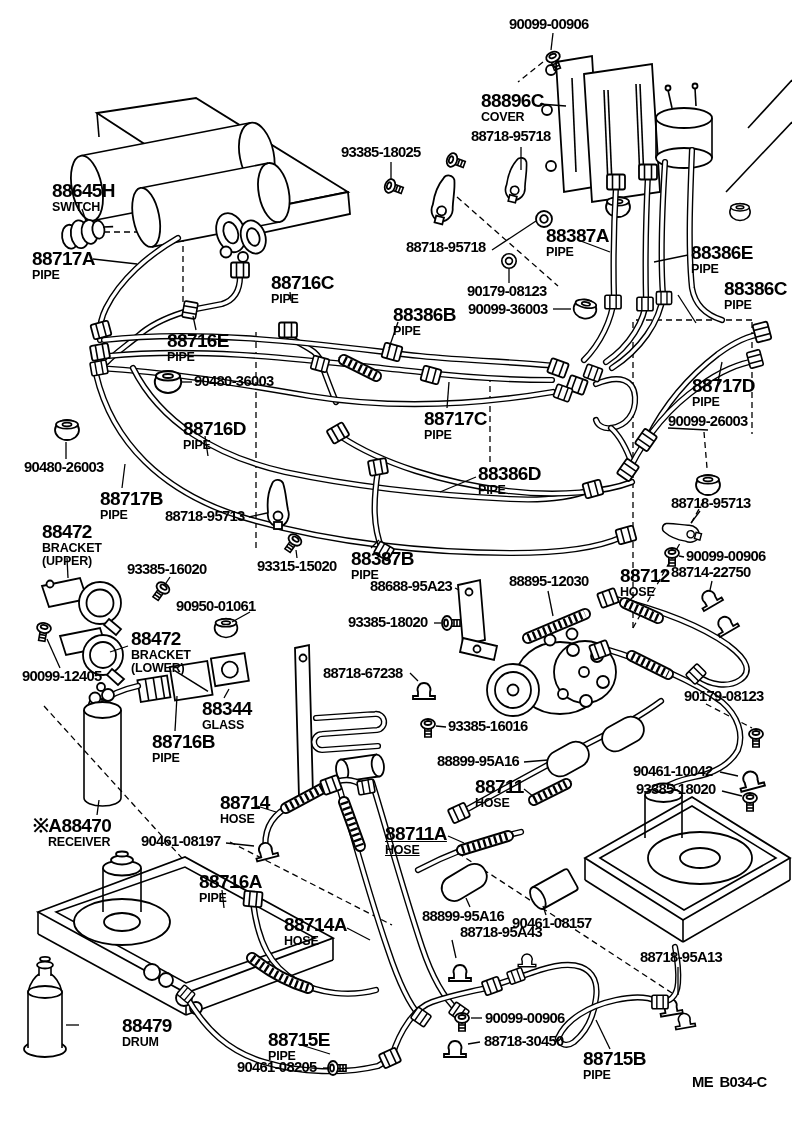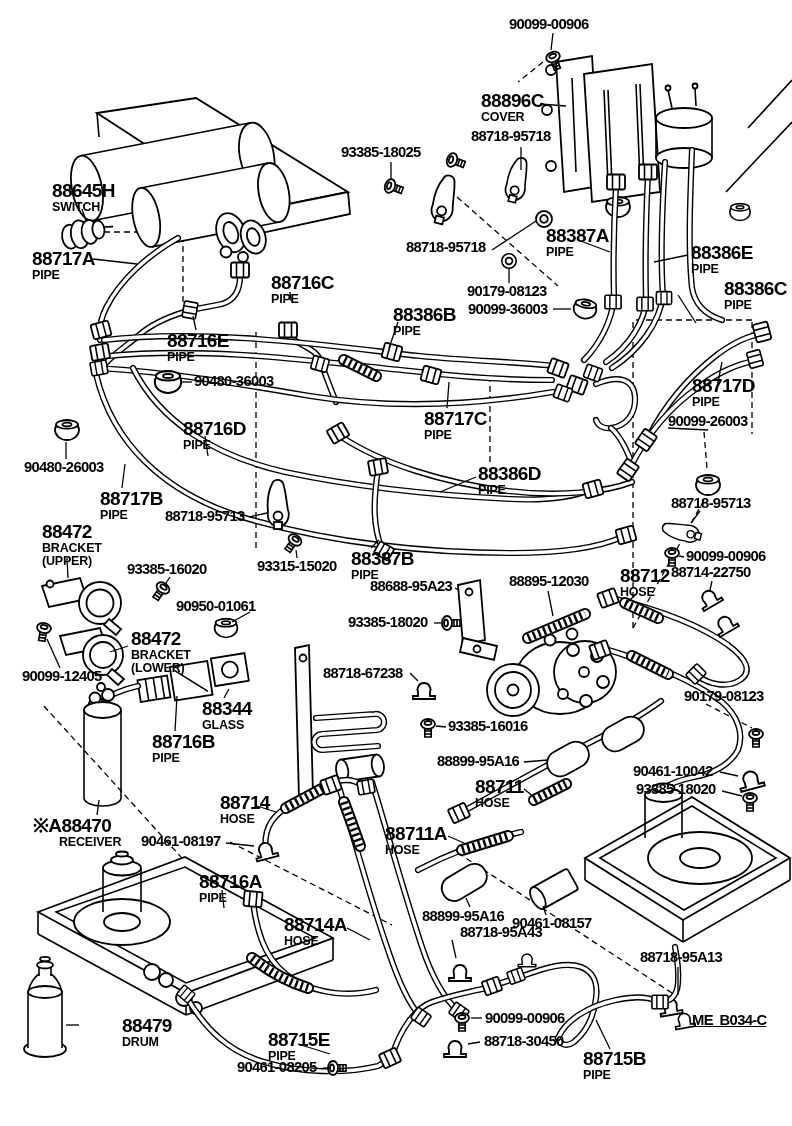--- a/index.html
+++ b/index.html
@@ -572,28 +572,28 @@
       <div class="label major" style="left: 52px; top: 181px;"><span class="pn">88645H</span><span class="cap">SWITCH</span></div>
       <div class="label major" style="left: 32px; top: 249px;"><span class="pn">88717A</span><span class="cap">PIPE</span></div>
       <div class="label major" style="left: 271px; top: 273px;"><span class="pn">88716C</span><span class="cap">PIPE</span></div>
       <div class="label major" style="left: 167px; top: 331px;"><span class="pn">88716E</span><span class="cap">PIPE</span></div>
       <div class="label major" style="left: 183px; top: 419px;"><span class="pn">88716D</span><span class="cap">PIPE</span></div>
       <div class="label major" style="left: 100px; top: 489px;"><span class="pn">88717B</span><span class="cap">PIPE</span></div>
       <div class="label major" style="left: 42px; top: 522px;"><span class="pn">88472</span><span class="cap">BRACKET</span><span class="cap">(UPPER)</span></div>
       <div class="label major" style="left: 131px; top: 629px;"><span class="pn">88472</span><span class="cap">BRACKET</span><span class="cap">(LOWER)</span></div>
       <div class="label major" style="left: 202px; top: 699px;"><span class="pn">88344</span><span class="cap">GLASS</span></div>
       <div class="label major" style="left: 152px; top: 732px;"><span class="pn">88716B</span><span class="cap">PIPE</span></div>
-      <div class="label major" style="left: 33px; top: 816px;"><span class="pn">※A88470</span><span class="cap" style="margin-left: 26px;">RECEIVER</span></div>
+      <div class="label major" style="left: 33px; top: 816px;"><span class="pn">※A88470</span><span class="cap" style="margin-left: 15px;">RECEIVER</span></div>
       <div class="label major" style="left: 220px; top: 793px;"><span class="pn">88714</span><span class="cap">HOSE</span></div>
       <div class="label major" style="left: 199px; top: 872px;"><span class="pn">88716A</span><span class="cap">PIPE</span></div>
       <div class="label major" style="left: 284px; top: 915px;"><span class="pn">88714A</span><span class="cap">HOSE</span></div>
       <div class="label major" style="left: 82px; top: 1016px; margin-left: 40px;"><span class="pn">88479</span><span class="cap">DRUM</span></div>
       <div class="label major" style="left: 268px; top: 1030px;"><span class="pn">88715E</span><span class="cap">PIPE</span></div>
       <div class="label major" style="left: 583px; top: 1049px;"><span class="pn">88715B</span><span class="cap">PIPE</span></div>
-      <div class="label major" style="left: 385px; top: 824px;"><span class="pn">88711A</span><span class="cap">HOSE</span></div>
+      <div class="label major" style="left: 385px; top: 824px; text-decoration: underline;"><span class="pn">88711A</span><span class="cap">HOSE</span></div>
       <div class="label major" style="left: 475px; top: 777px;"><span class="pn">88711</span><span class="cap">HOSE</span></div>
       <div class="label major" style="left: 620px; top: 566px;"><span class="pn">88712</span><span class="cap">HOSE</span></div>
       <div class="label major" style="left: 478px; top: 464px;"><span class="pn">88386D</span><span class="cap">PIPE</span></div>
       <div class="label major" style="left: 424px; top: 409px;"><span class="pn">88717C</span><span class="cap">PIPE</span></div>
       <div class="label major" style="left: 351px; top: 549px;"><span class="pn">88387B</span><span class="cap">PIPE</span></div>
       <div class="label major" style="left: 393px; top: 305px;"><span class="pn">88386B</span><span class="cap">PIPE</span></div>
       <div class="label major" style="left: 546px; top: 226px;"><span class="pn">88387A</span><span class="cap">PIPE</span></div>
       <div class="label major" style="left: 691px; top: 243px;"><span class="pn">88386E</span><span class="cap">PIPE</span></div>
       <div class="label major" style="left: 684px; top: 279px; margin-left: 40px;"><span class="pn">88386C</span><span class="cap">PIPE</span></div>
       <div class="label major" style="left: 692px; top: 376px;"><span class="pn">88717D</span><span class="cap">PIPE</span></div>
@@ -625,15 +625,15 @@
       <div class="label minor" style="left: 633px; top: 764px;"><span class="pn">90461-10042</span></div>
       <div class="label minor" style="left: 636px; top: 782px;"><span class="pn">93385-18020</span></div>
       <div class="label minor" style="left: 141px; top: 834px;"><span class="pn">90461-08197</span></div>
       <div class="label minor" style="left: 422px; top: 909px;"><span class="pn">88899-95A16</span></div>
       <div class="label minor" style="left: 421px; top: 925px; margin-left: 39px;"><span class="pn">88718-95A43</span></div>
       <div class="label minor" style="left: 512px; top: 916px;"><span class="pn">90461-08157</span></div>
       <div class="label minor" style="left: 640px; top: 950px;"><span class="pn">88718-95A13</span></div>
       <div class="label minor" style="left: 485px; top: 1011px;"><span class="pn">90099-00906</span></div>
       <div class="label minor" style="left: 484px; top: 1034px;"><span class="pn">88718-30450</span></div>
       <div class="label minor" style="left: 237px; top: 1060px; text-align: right;"><span class="pn">90461-08205</span></div>
-      <div class="label minor" style="left: 692px; top: 1013px; text-decoration: underline;"><span class="pn">ME  B034-C</span></div>
+      <div class="label minor" style="left: 692px; top: 1075px;"><span class="pn">ME  B034-C</span></div>
     </div>
 </div>
 
 </body></html>

